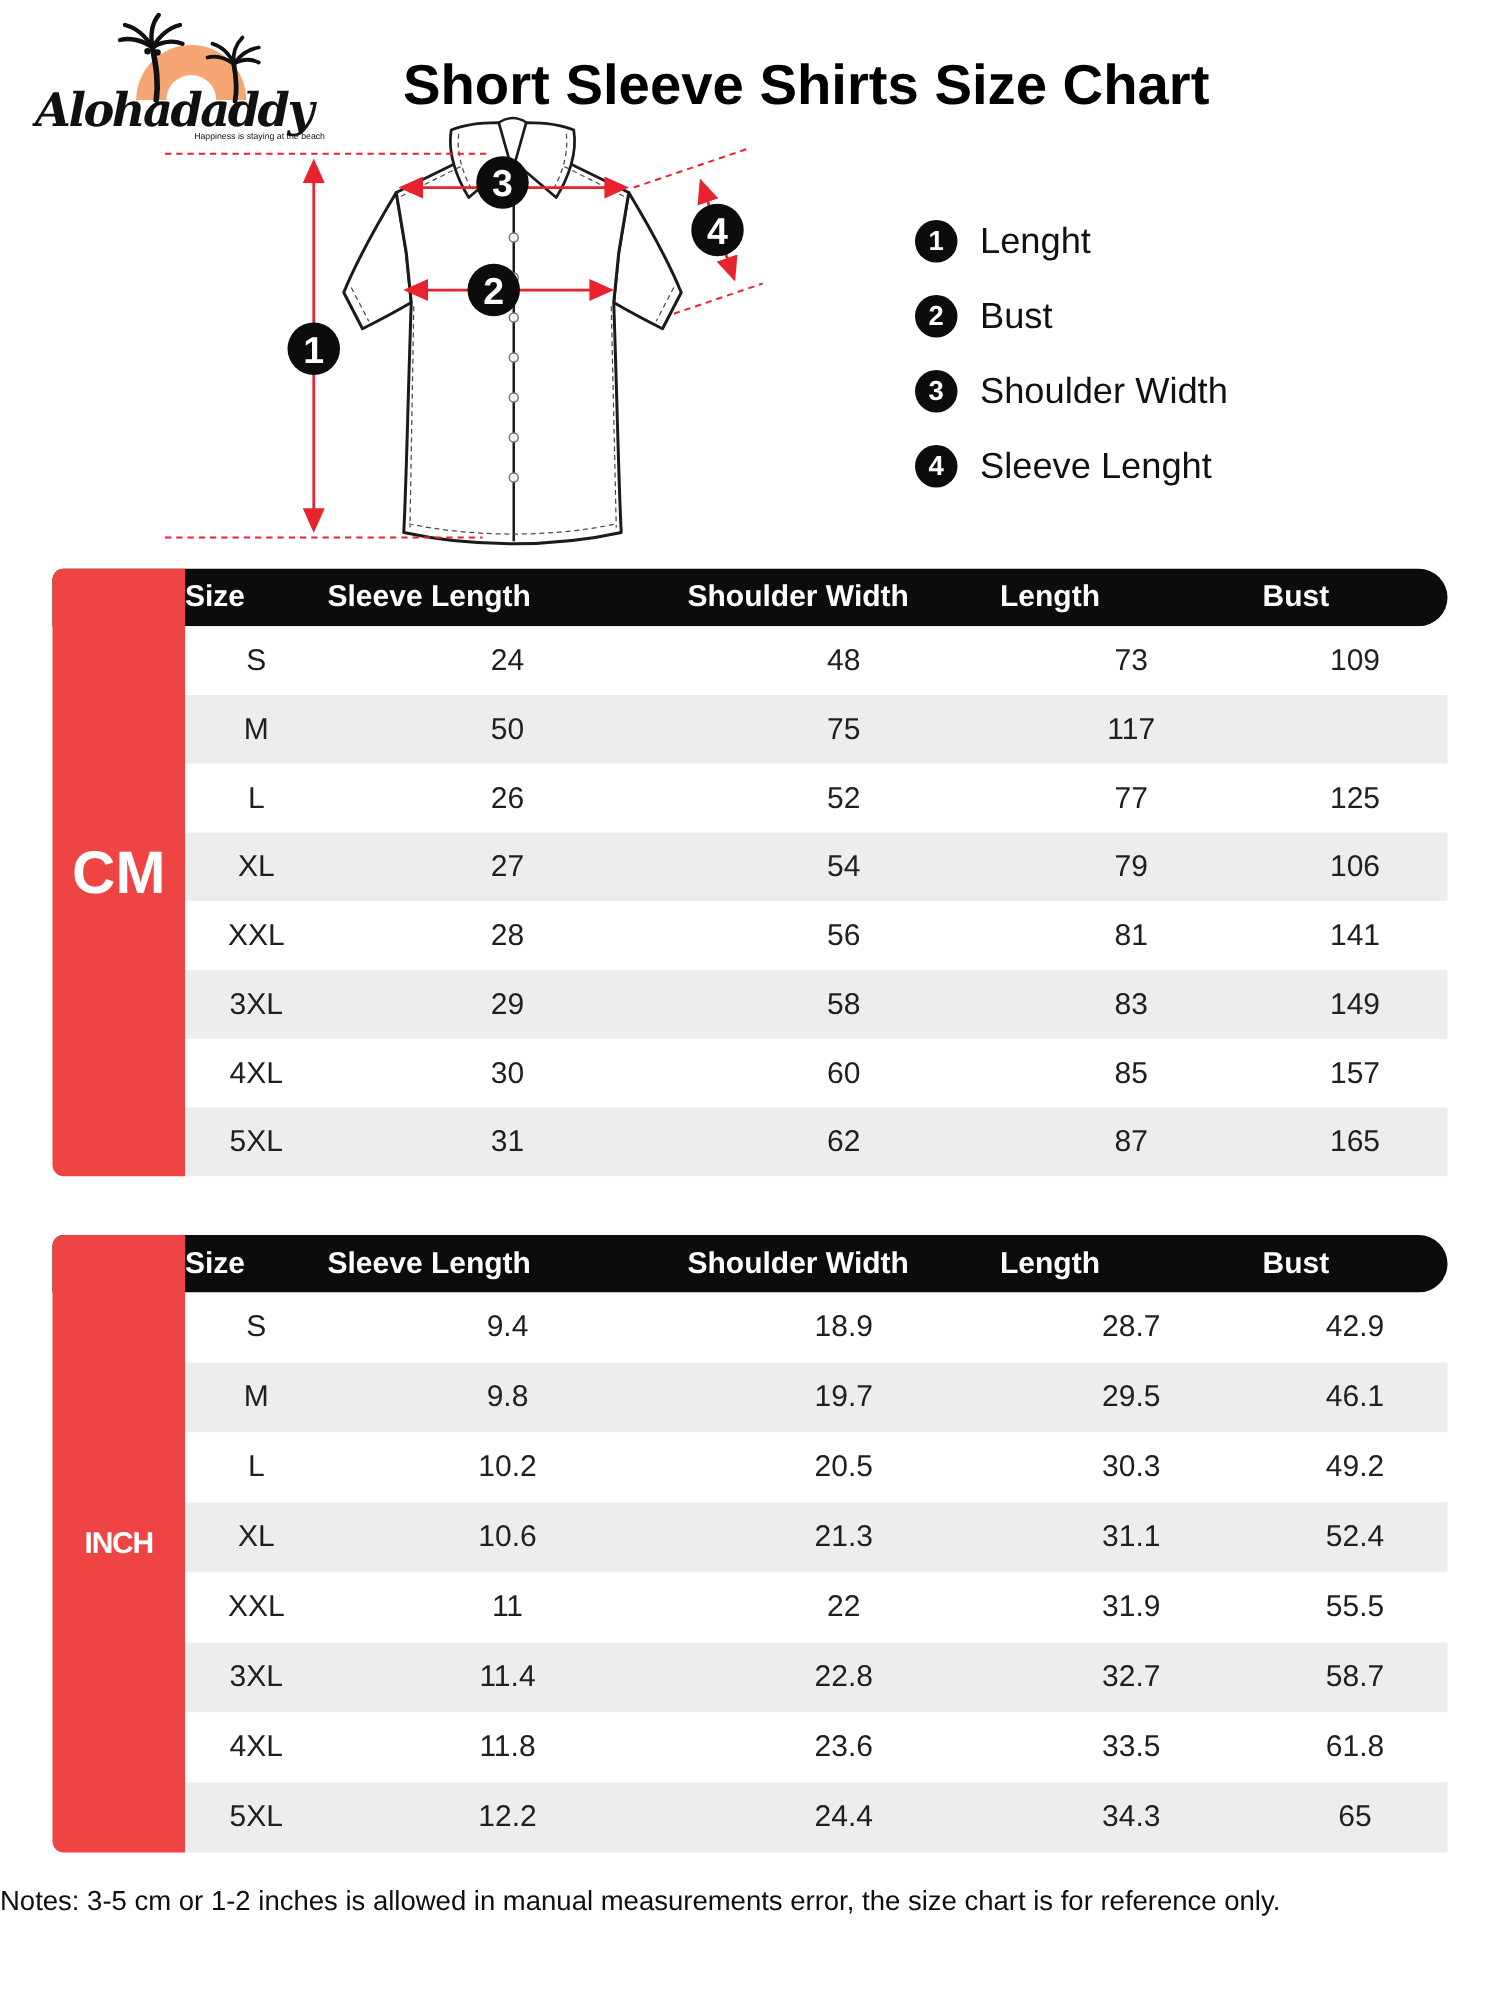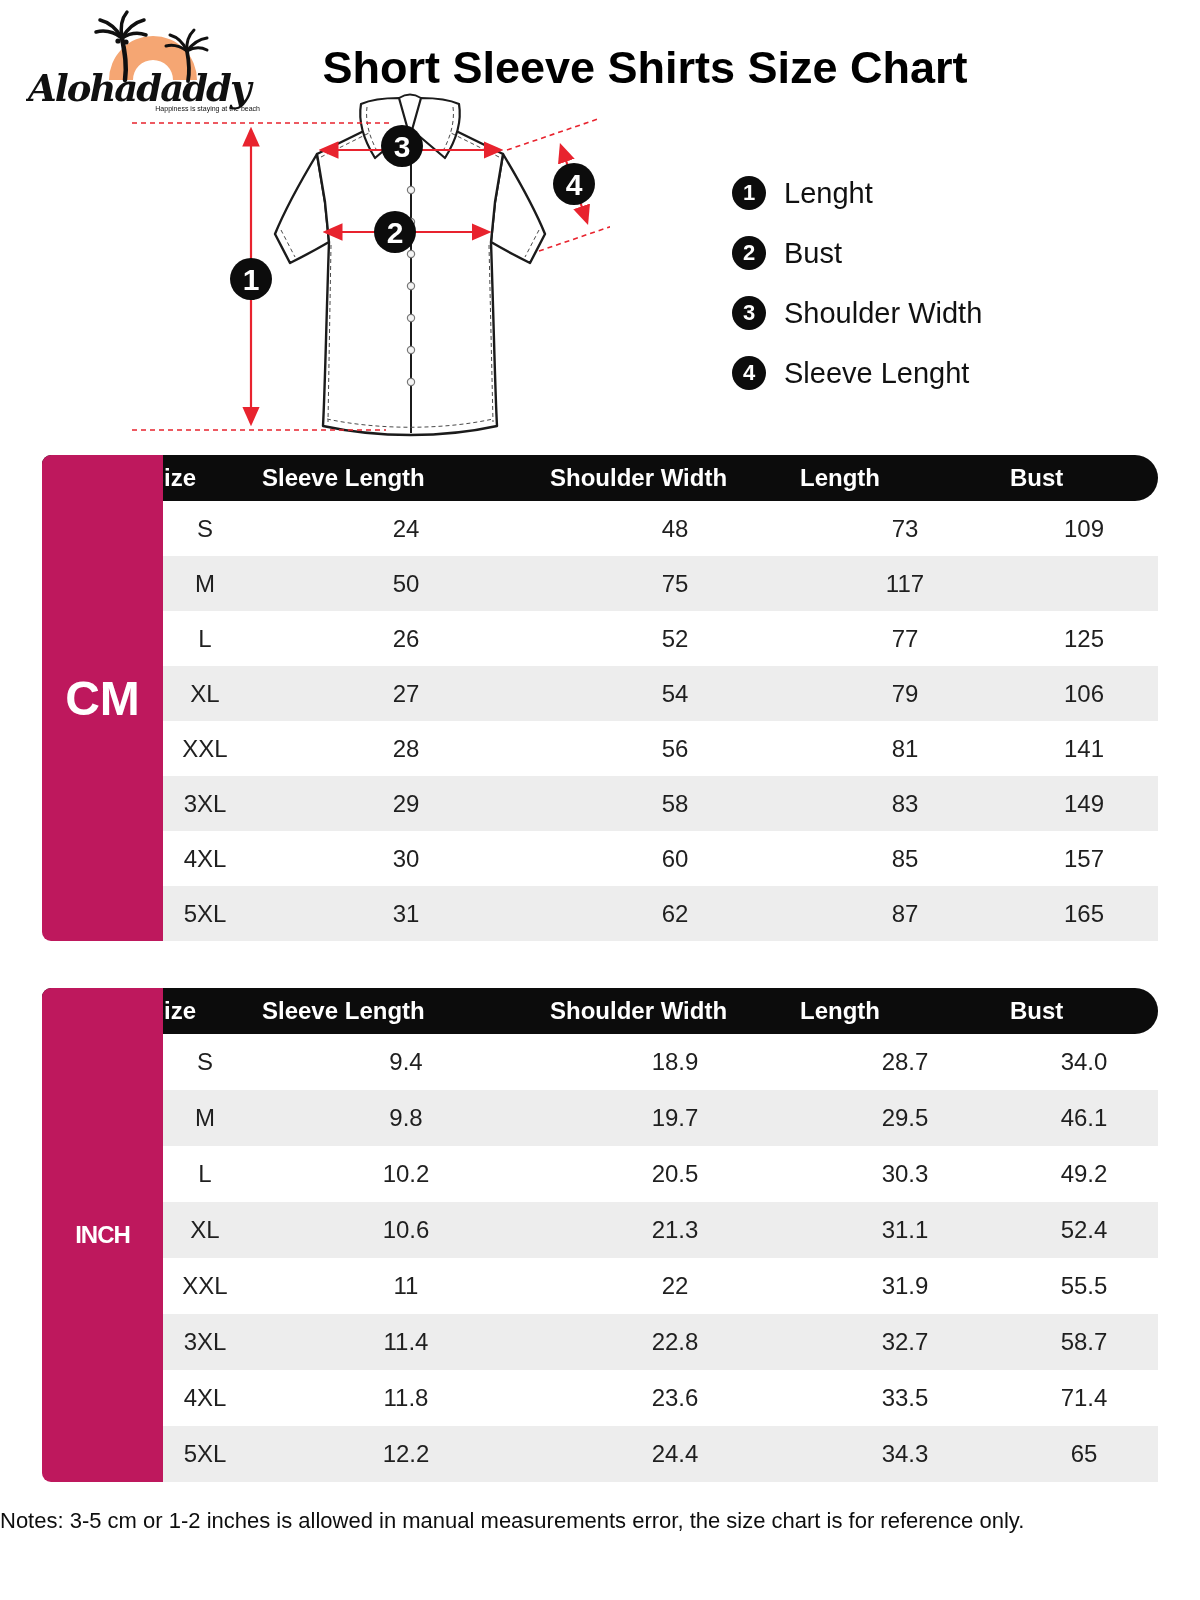--- a/index.html
+++ b/index.html
@@ -20,21 +20,21 @@
   .legend { position:absolute; left:732px; top:176px; list-style:none; }
   .legend li { display:flex; align-items:center; gap:18px; margin-bottom:26px; }
   .legend-num { width:34px; height:34px; border-radius:50%; background:#0c0c0c; color:#fff;
                 font-weight:700; font-size:22px; display:flex; align-items:center; justify-content:center; flex:0 0 34px; }
   .legend-label { font-size:29px; color:#111; }
 
   
   .size-table { position:relative; margin:0 42px; padding-left:106px; }
   .size-table + .size-table { margin-top:47px; }
 
-  .side-label { position:absolute; left:0; top:0; bottom:0; width:121px; background:#be185d;
+  .side-label { position:absolute; left:0; top:0; bottom:0; width:106px; background:#ef4444;
                 border-radius:9px 0 0 9px; display:flex; align-items:center; justify-content:center;
                 color:#fff; font-weight:700; }
   .t-cm  .side-label { font-size:48px; }
   .t-inch .side-label { font-size:24px; letter-spacing:-1px;text-align:center; }
 
   .thead { margin-left:-106px; height:46px; background:#0c0c0c; border-radius:9px 23px 23px 0;
            display:grid; grid-template-columns:106px 114px 288px 250px 210px 148px;
            align-items:center; text-align:left; color:#fff; font-weight:700; font-size:24px; }
   .tbody { }
   .trow { display:grid; grid-template-columns:114px 288px 250px 210px 148px; height:55px;
@@ -244,21 +244,21 @@
       <div class="hcell">Shoulder Width</div>
       <div class="hcell">Length</div>
       <div class="hcell">Bust</div>
     </div>
   <div class="tbody">
       <div class="trow">
         <div class="tcell">S</div>
         <div class="tcell">9.4</div>
         <div class="tcell">18.9</div>
         <div class="tcell">28.7</div>
-        <div class="tcell">34.0</div>
+        <div class="tcell">42.9</div>
       </div>
       <div class="trow alt">
         <div class="tcell">M</div>
         <div class="tcell">9.8</div>
         <div class="tcell">19.7</div>
         <div class="tcell">29.5</div>
         <div class="tcell">46.1</div>
       </div>
       <div class="trow">
         <div class="tcell">L</div>
@@ -286,21 +286,21 @@
         <div class="tcell">11.4</div>
         <div class="tcell">22.8</div>
         <div class="tcell">32.7</div>
         <div class="tcell">58.7</div>
       </div>
       <div class="trow">
         <div class="tcell">4XL</div>
         <div class="tcell">11.8</div>
         <div class="tcell">23.6</div>
         <div class="tcell">33.5</div>
-        <div class="tcell">71.4</div>
+        <div class="tcell">61.8</div>
       </div>
       <div class="trow alt">
         <div class="tcell">5XL</div>
         <div class="tcell">12.2</div>
         <div class="tcell">24.4</div>
         <div class="tcell">34.3</div>
         <div class="tcell">65</div>
       </div>
     </div>
 </section>

